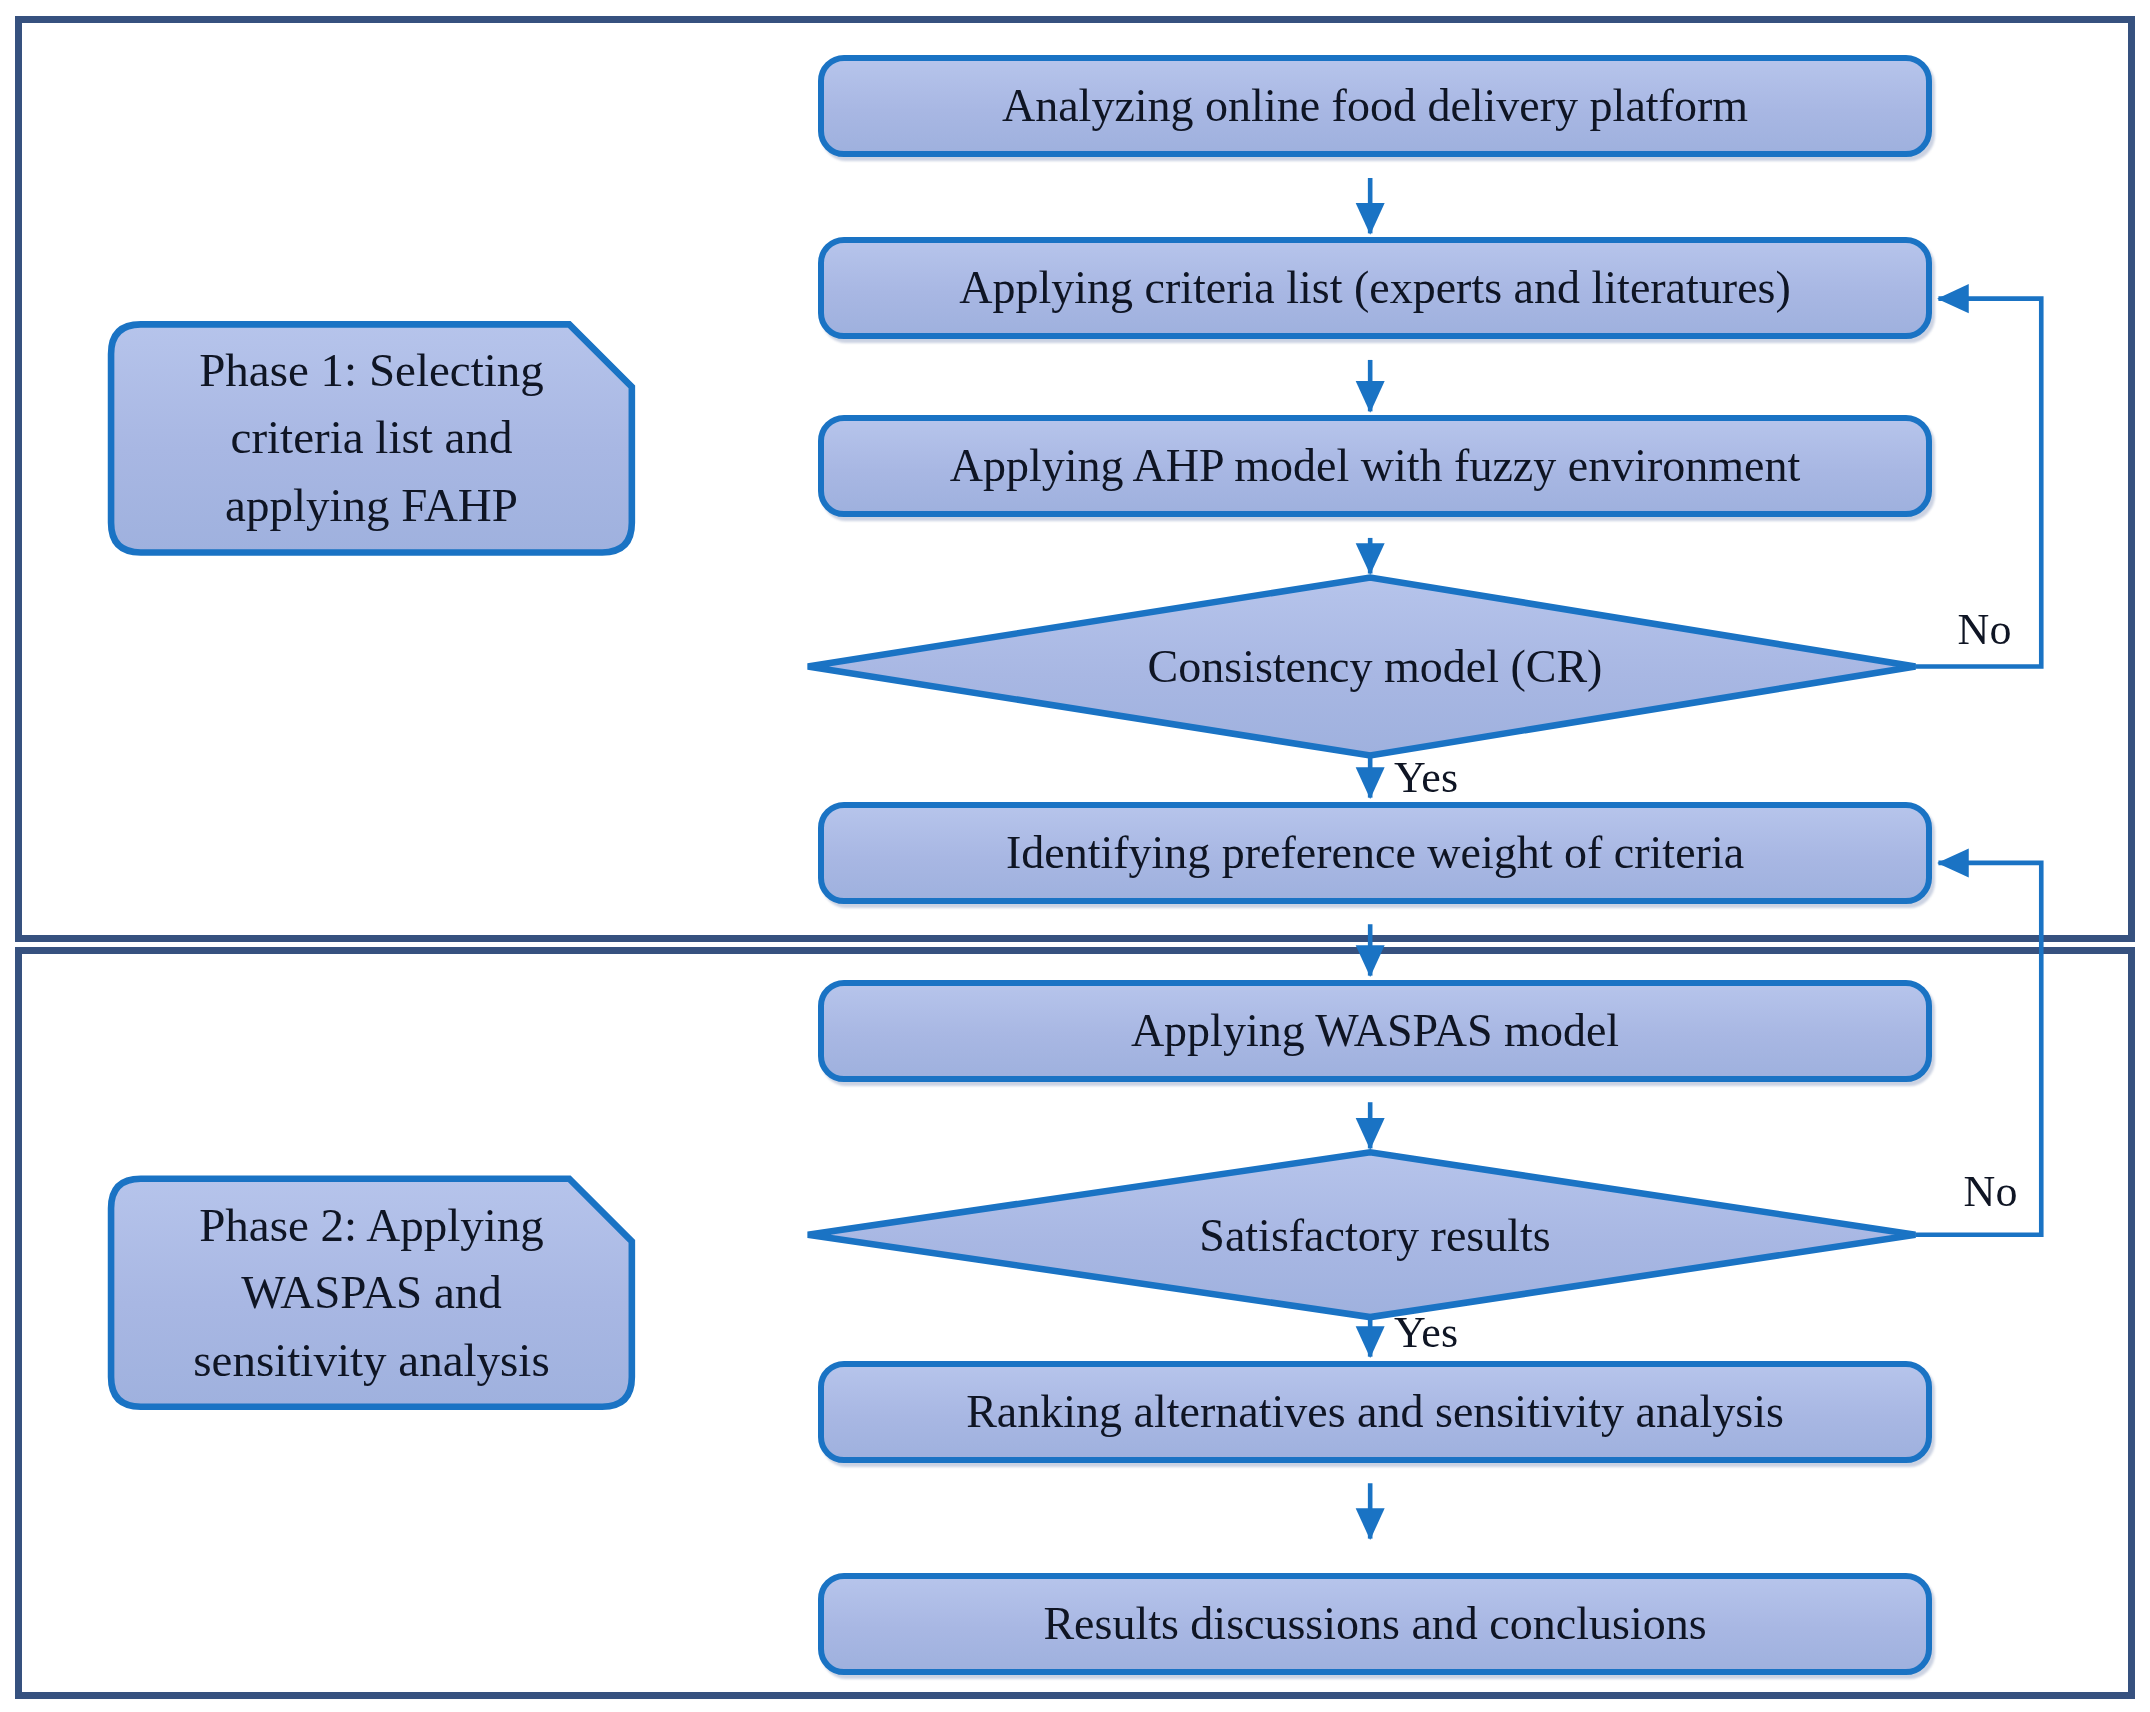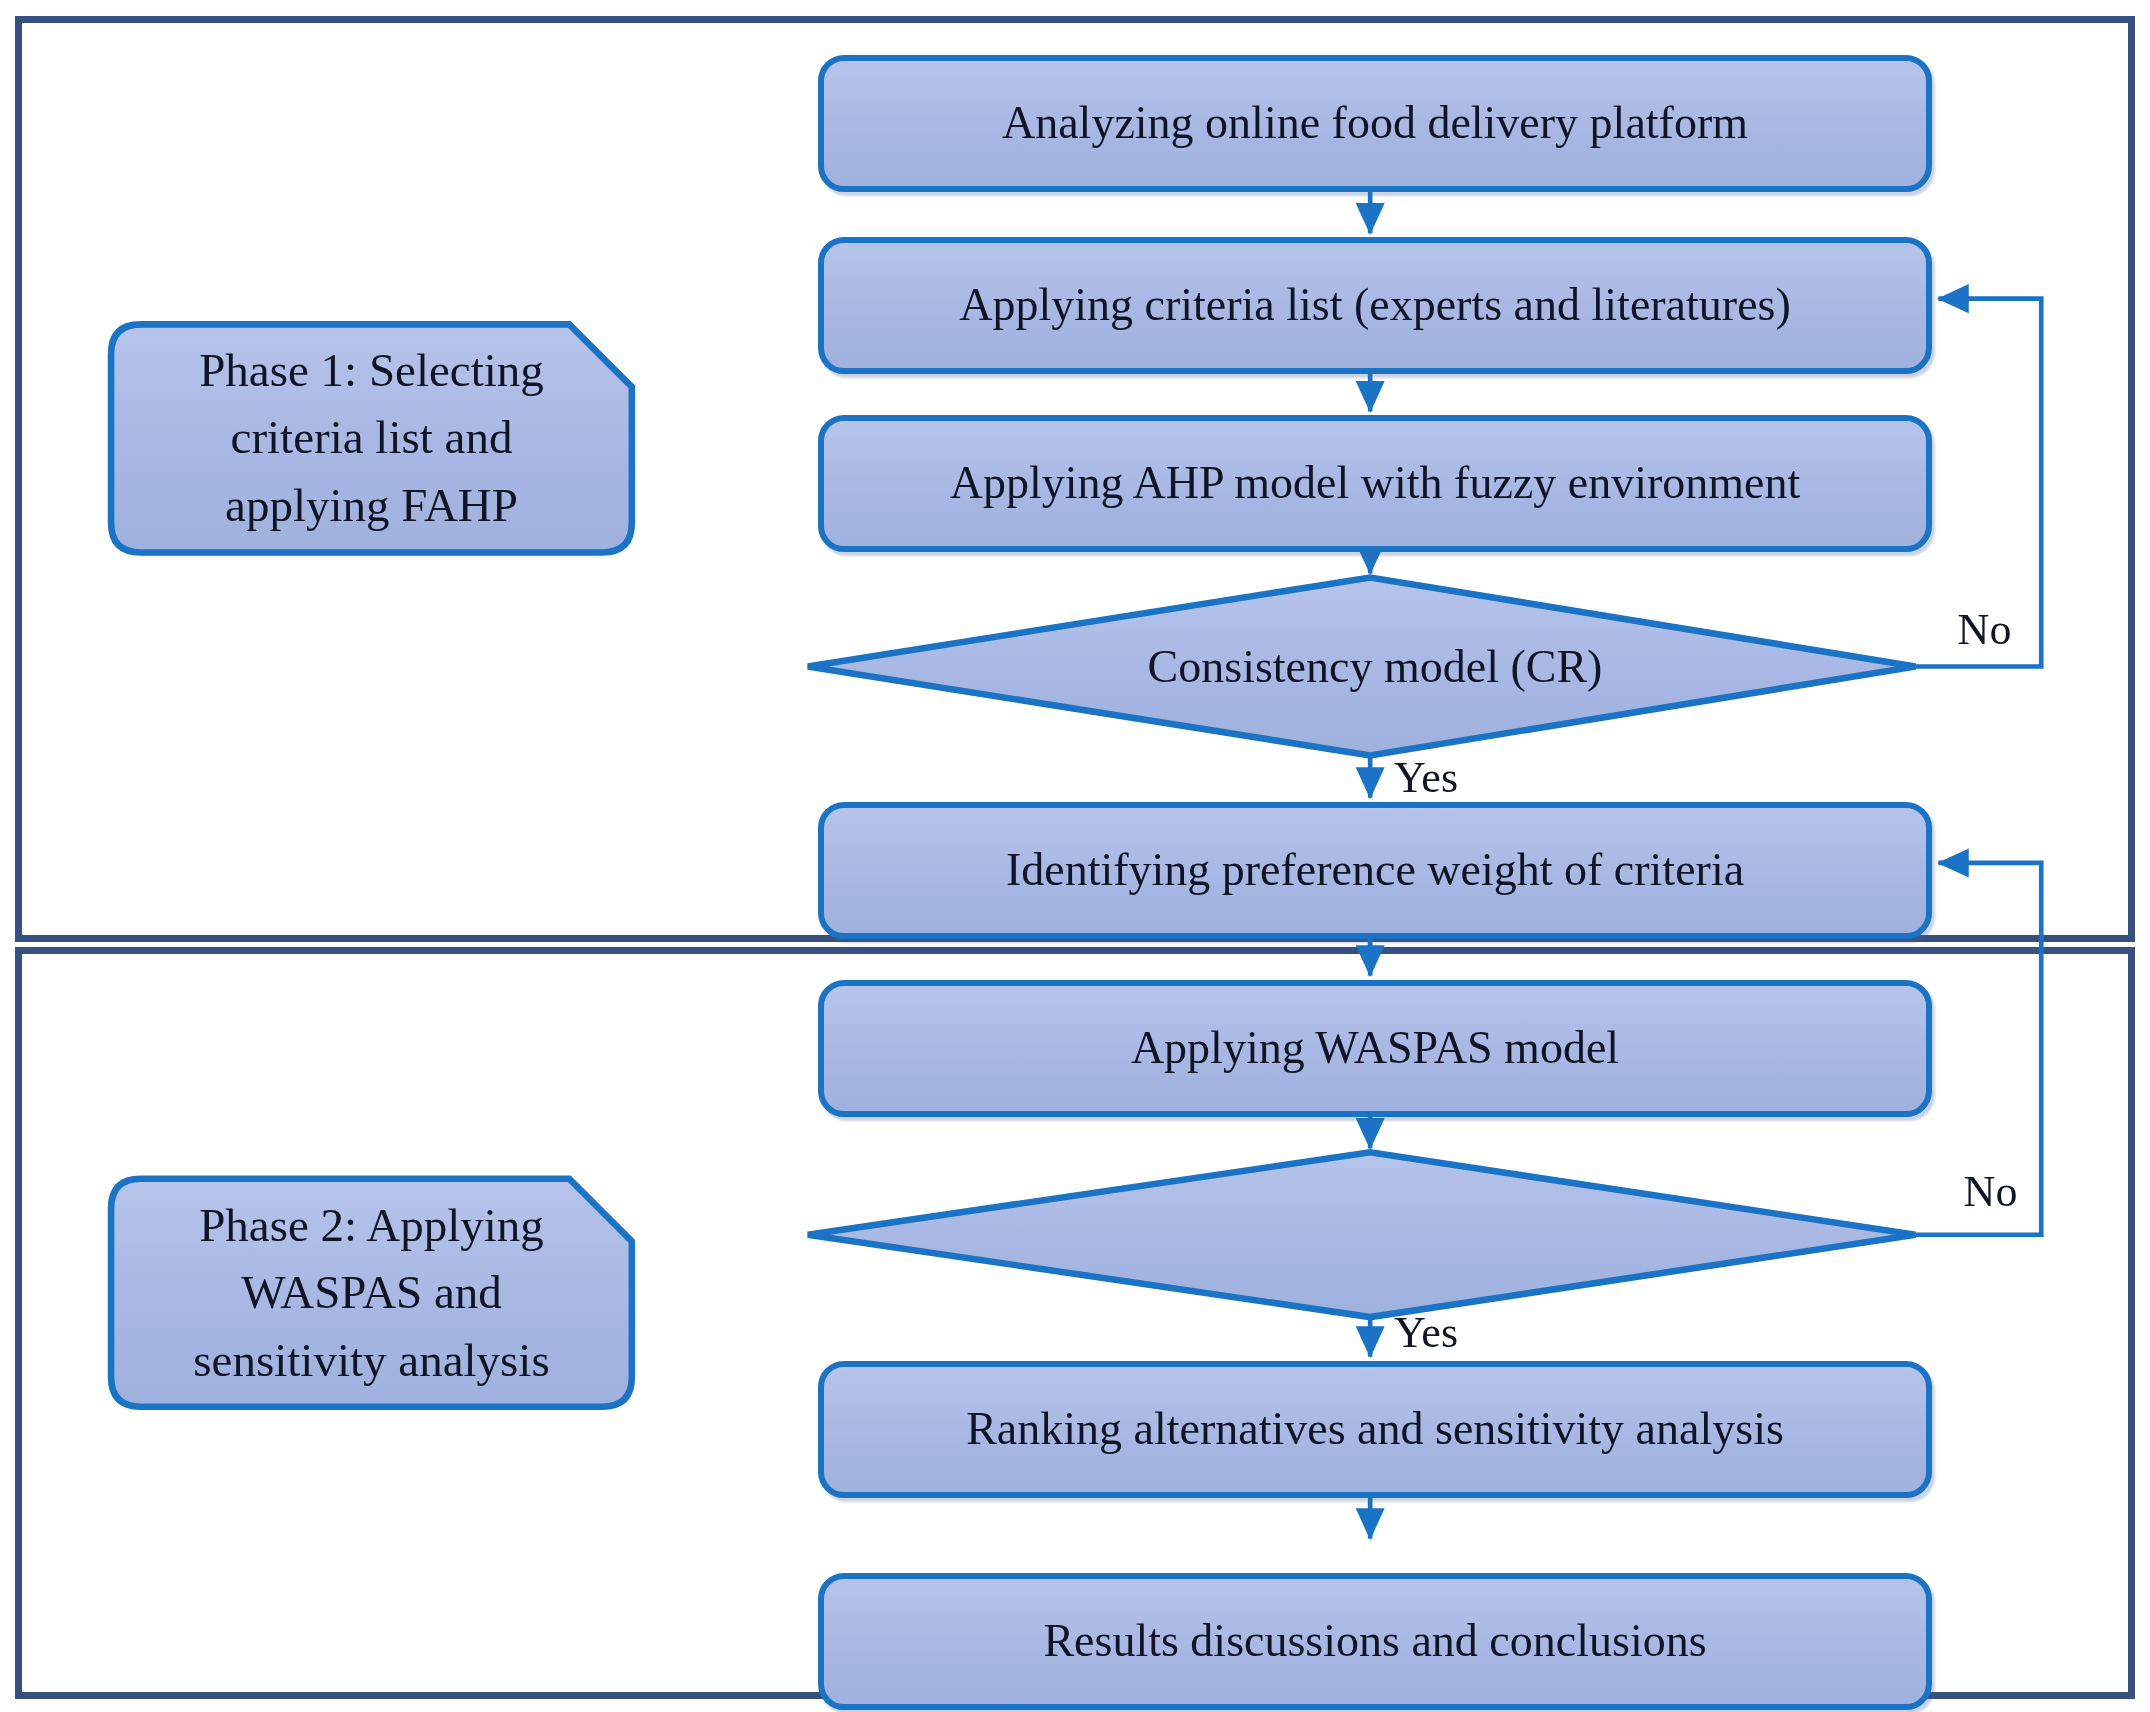--- a/index.html
+++ b/index.html
@@ -16,21 +16,21 @@
   
   .phase{position:absolute;left:14.5px;width:2120px;box-sizing:border-box;
          border:7.3px solid var(--frame);background:transparent;}
   .p1{top:16px;height:926px;}
   .p2{top:947px;height:752px;}
 
   
   .overlay{position:absolute;left:0;top:0;width:2151px;height:1712px;}
 
   
-  .node{position:absolute;left:818px;width:1114px;height:137px;box-sizing:border-box;
+  .node{position:absolute;left:818px;width:1114px;height:102px;box-sizing:border-box;
         border:6.6px solid var(--node-border);border-radius:26px;
         background:linear-gradient(180deg,var(--node-fill-top) 0%,#a8b7e3 55%,var(--node-fill-bot) 100%);
         display:flex;align-items:center;justify-content:center;text-align:center;
         font-size:46px;line-height:1.1;padding:0 26px;
         filter:drop-shadow(3.3px 4px 1.3px rgba(70,95,150,.28));}
   .b1{top:55px;} .b2{top:237px;} .b3{top:415px;} .b4{top:802px;}
   .b5{top:980px;} .b6{top:1361px;} .b7{top:1543px;margin-top:30px;}
 
   
   .dtext{position:absolute;left:818px;width:1114px;height:92px;
@@ -92,20 +92,21 @@
 
   <div class="node b1">Analyzing online food delivery platform</div>
   <div class="node b2">Applying criteria list (experts and literatures)</div>
   <div class="node b3">Applying AHP model with fuzzy environment</div>
   <div class="node b4">Identifying preference weight of criteria</div>
   <div class="node b5">Applying WASPAS model</div>
   <div class="node b6">Ranking alternatives and sensitivity analysis</div>
   <div class="node b7">Results discussions and conclusions</div>
 
   <div class="dtext dt1">Consistency model (CR)</div>
+  <div class="dtext dt2">Satisfactory results</div>
 
   <div class="plaque-text pt1">Phase 1: Selecting
 criteria list and
 applying FAHP</div>
   <div class="plaque-text pt2">Phase 2: Applying
 WASPAS and
 sensitivity analysis</div>
 
   <div class="elabel no1">No</div>
   <div class="elabel yes1">Yes</div>

